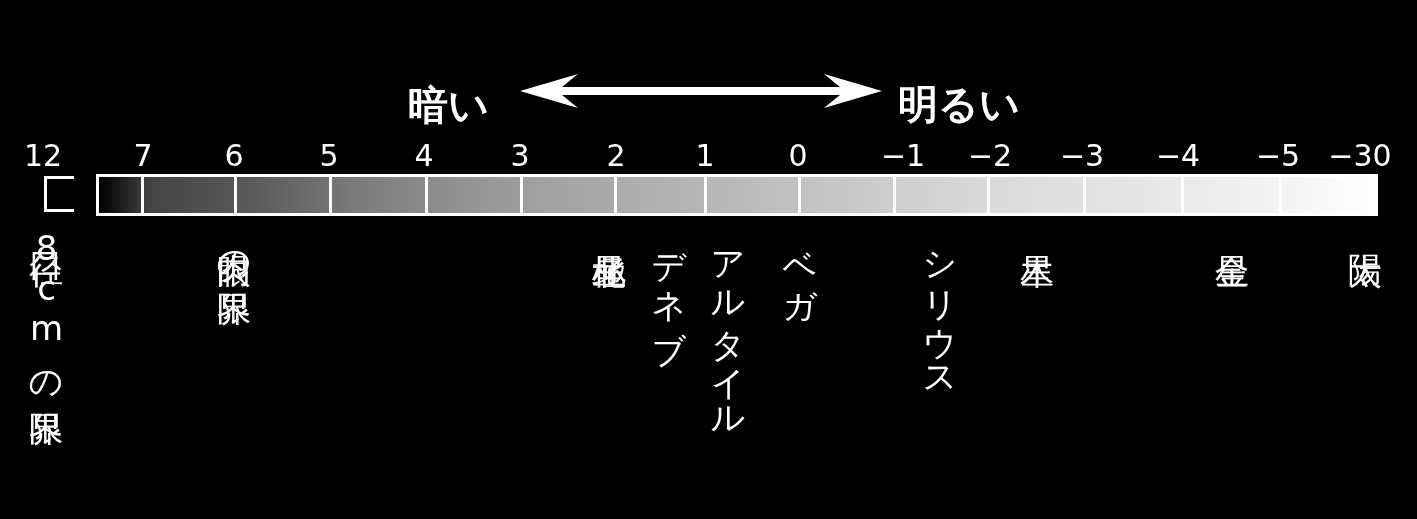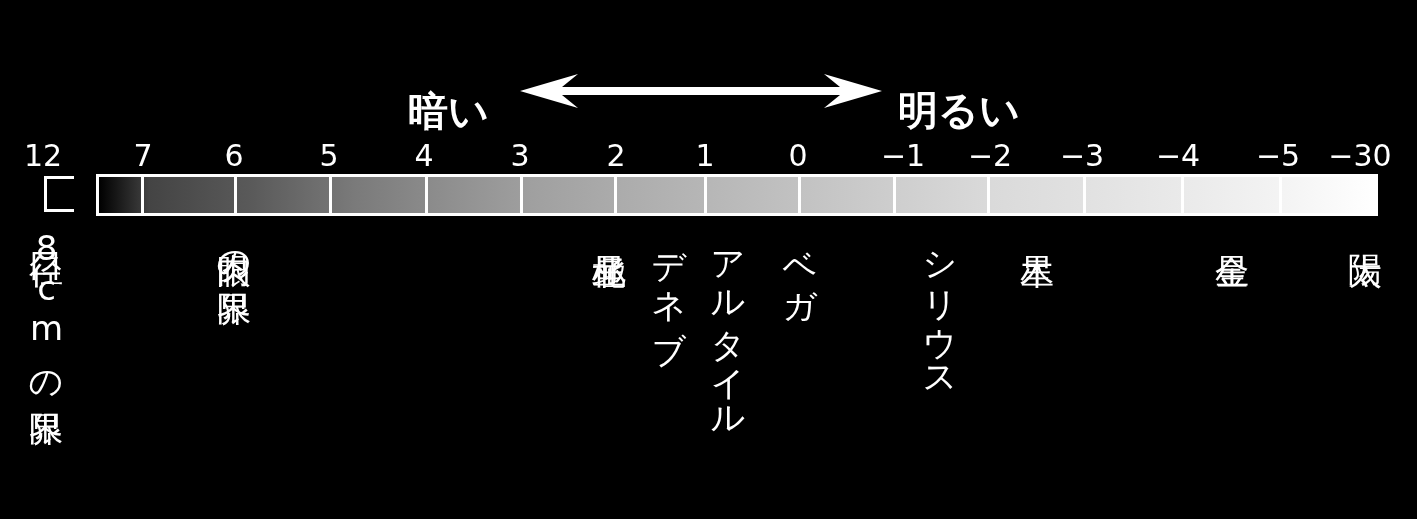--- a/index.html
+++ b/index.html
@@ -1,19 +1,19 @@
 <!DOCTYPE html>
 <html><head>
   <meta charset="utf-8">
   <style>
     html, body { margin:0; padding:0; background:#000; }
     body { width:1417px; height:519px; position:relative; overflow:hidden;
            font-family:"DejaVu Sans", "Liberation Sans", sans-serif; color:#fff; }
     .abs { position:absolute; }
-    .dir-label { font-size:40px; font-weight:bold; top:88px; line-height:46px; }
+    .dir-label { font-size:40px; font-weight:bold; top:82px; line-height:46px; }
     .tick { font-size:30px; top:138px; line-height:36px; transform:translateX(-50%); white-space:nowrap; }
     .bar { left:96px; top:174px; width:1282px; height:42px; box-sizing:border-box;
            border:3px solid #fff;
            background:linear-gradient(to right,#000 0%,#444 4%,#5a5a5a 12%,#7a7a7a 20%,#8e8e8e 27%,#a0a0a0 34%,#acacac 41%,#b7b7b7 48%,#c2c2c2 55%,#cfcfcf 63%,#dadada 70%,#e2e2e2 78%,#ebebeb 86%,#f4f4f4 93%,#fff 100%); }
     .divider { position:absolute; top:0; width:3px; height:36px; background:#fff; }
     .bracket { left:44px; top:176px; width:30px; height:36px; box-sizing:border-box;
                border:3px solid #fff; border-right:none; }
     .vlabel { top:228px; font-size:34px; line-height:37px; writing-mode:vertical-rl;
               text-orientation:upright; transform:translateX(-50%); white-space:nowrap; }
   </style>

